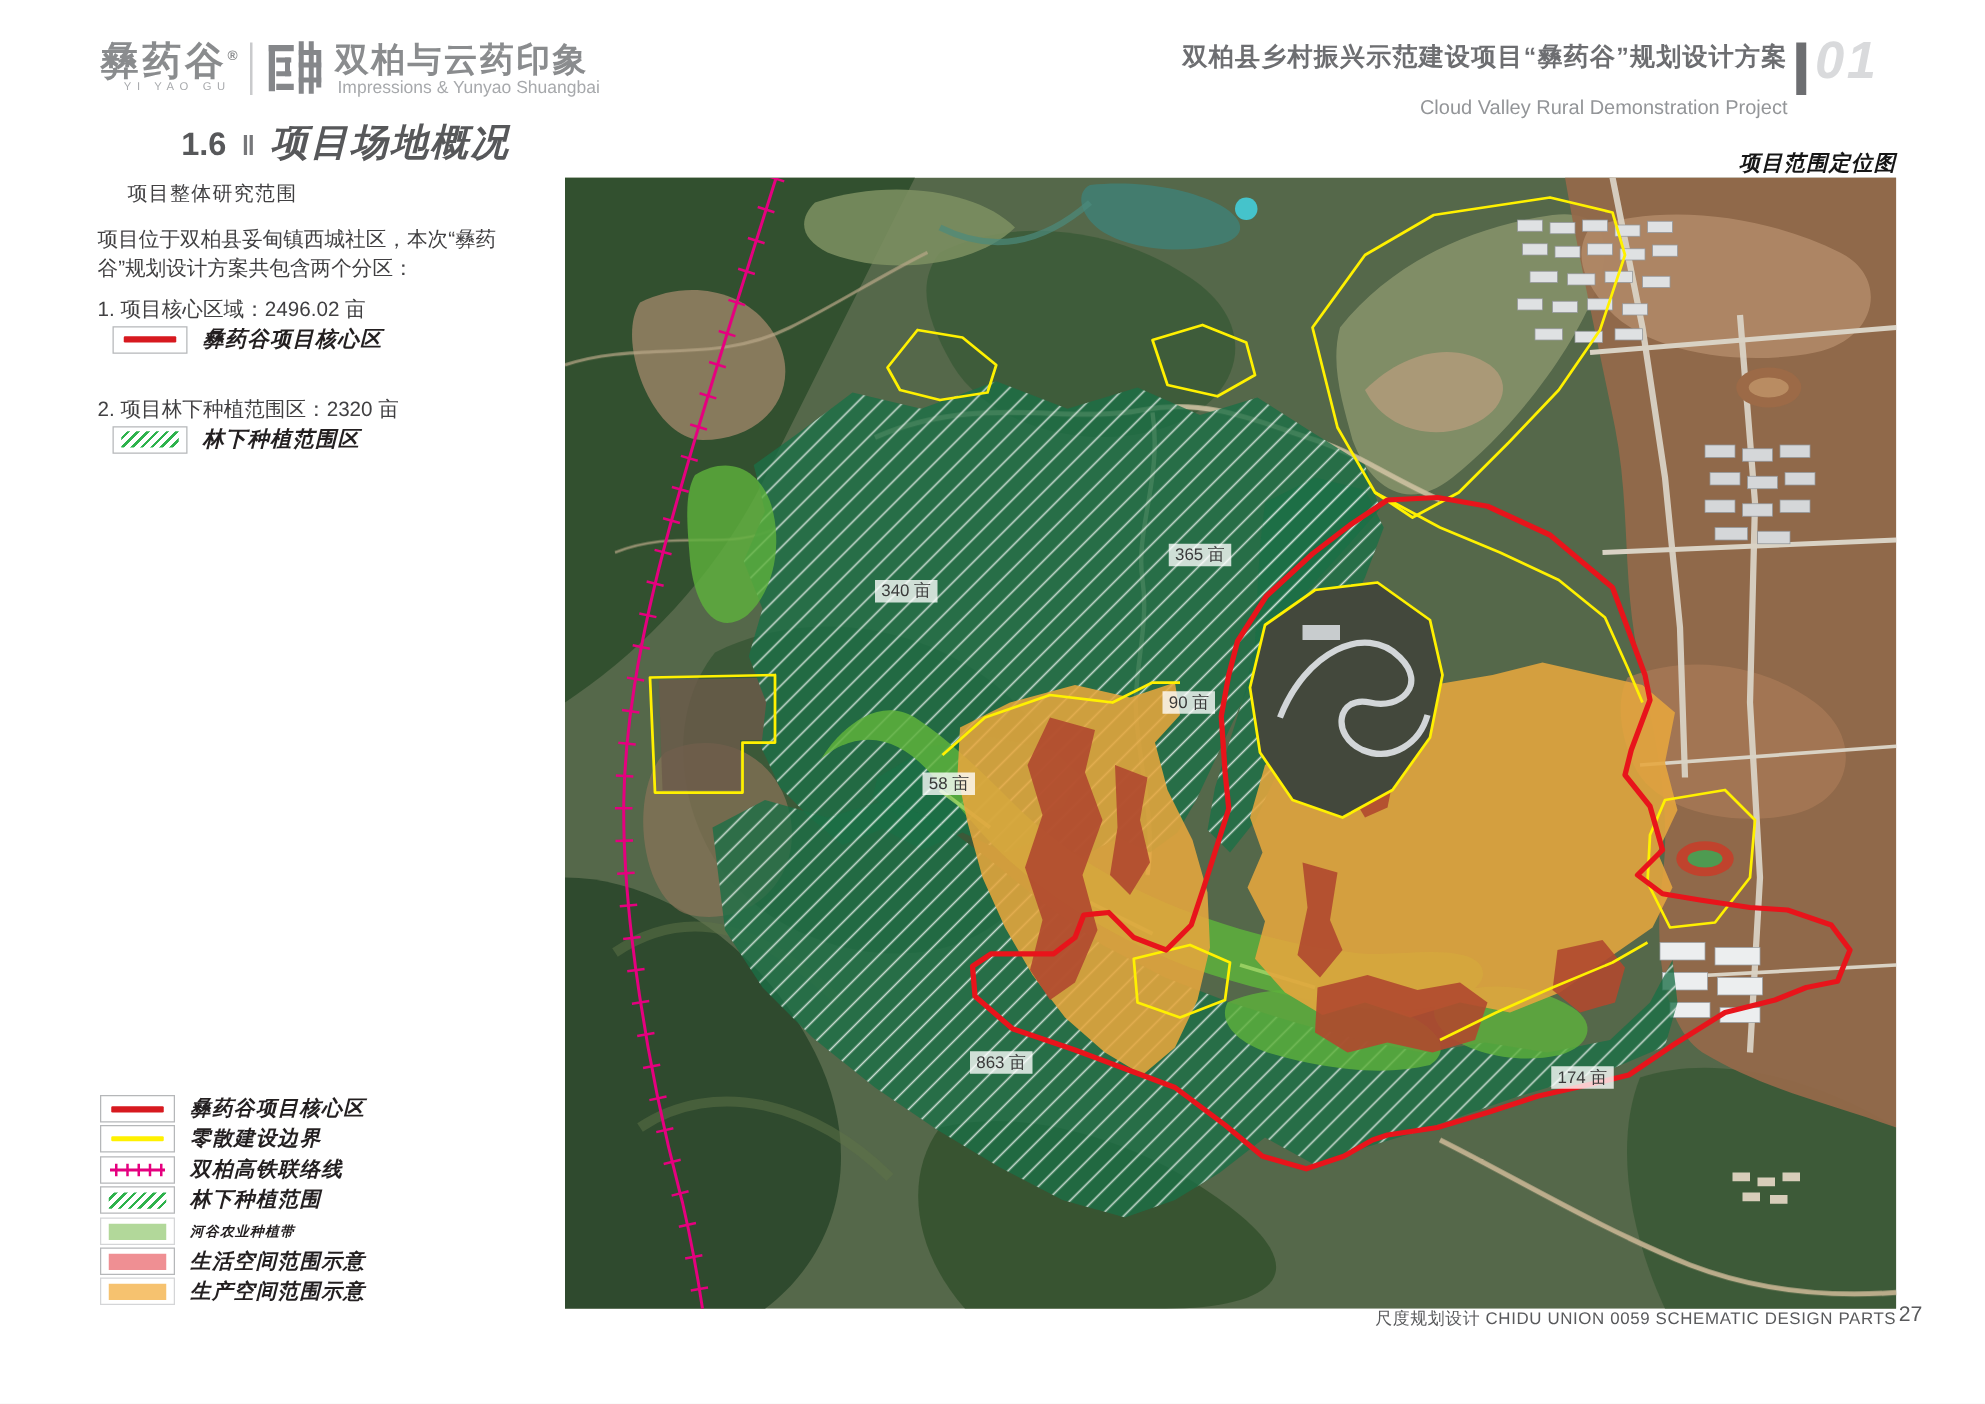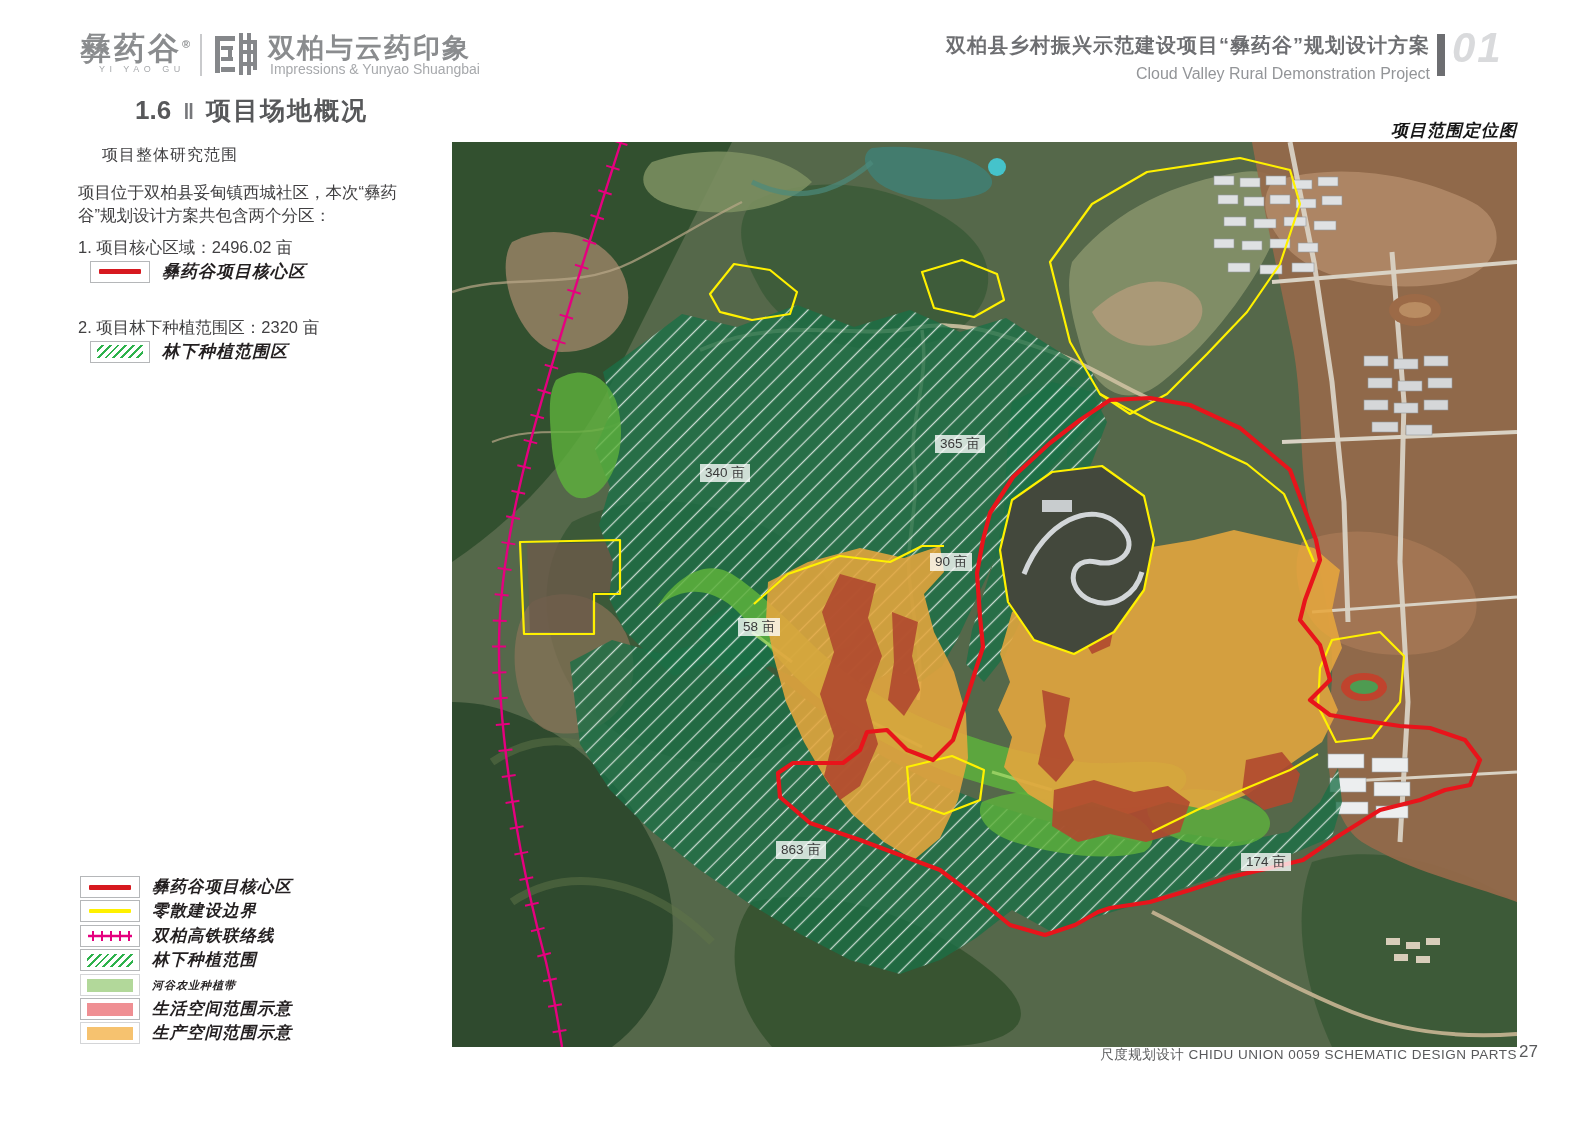--- a/index.html
+++ b/index.html
@@ -10,29 +10,29 @@
   
   .brand-cn{left:80px;top:28px;font-size:31px;font-weight:bold;color:#8a8c8e;letter-spacing:3px;}
   .brand-reg{font-size:11px;vertical-align:super;letter-spacing:0;}
   .brand-en{left:99px;top:64px;font-size:9px;color:#a7a9ac;letter-spacing:4.5px;text-align:right;}
   .hdr-divider{left:200px;top:34px;width:2px;height:42px;background:#c9cacc;}
   .seal{left:213px;top:31px;}
   .partner-cn{left:268px;top:30px;font-size:27px;font-weight:bold;color:#8a8c8e;letter-spacing:2px;}
   .partner-en{left:270px;top:61px;font-size:14px;color:#a7a9ac;}
   .hdr-right{right:158px;top:32px;text-align:right;}
   .proj-cn{font-size:20px;font-weight:bold;color:#6d6e71;letter-spacing:1px;}
-  .proj-en{font-size:16px;color:#939598;margin-top:6px;}
+  .proj-en{font-size:16px;color:#939598;margin-top:19px;}
   .hdr-vbar{left:1437px;top:34px;width:8px;height:42px;background:#6d6e71;}
   .chapter-num{left:1452px;top:24px;font-size:42px;font-style:italic;font-weight:bold;color:#d9dadc;letter-spacing:2px;}
 
   
   .sec{left:135px;top:94px;display:flex;align-items:baseline;gap:12px;color:#57585a;font-weight:bold;}
-  .sec-num{font-size:26px;}
+  .sec-num{font-size:26px;margin-left:10px;}
   .sec-sep{font-size:22px;color:#76777a;}
-  .sec-title{font-size:25px;letter-spacing:2px;}
+  .sec-title{font-size:30px;letter-spacing:2px;font-style:italic;}
 
   
   .intro-sub{left:78px;top:145px;font-size:16px;color:#414042;letter-spacing:1px;margin-left:24px;}
   .intro-par{left:78px;top:181px;width:354px;font-size:16.5px;line-height:1.42;color:#414042;}
   .list-item{left:78px;font-size:16.5px;color:#414042;}
   .leg-row{display:flex;align-items:center;gap:12px;}
   .lg-box{width:58px;height:20px;background:#fff;border:1px solid #b5b7b9;display:flex;
           align-items:center;justify-content:center;flex:0 0 auto;}
   .sw-line{display:block;width:42px;border-radius:1px;}
   .sw-chip{display:block;width:46px;height:13px;}

